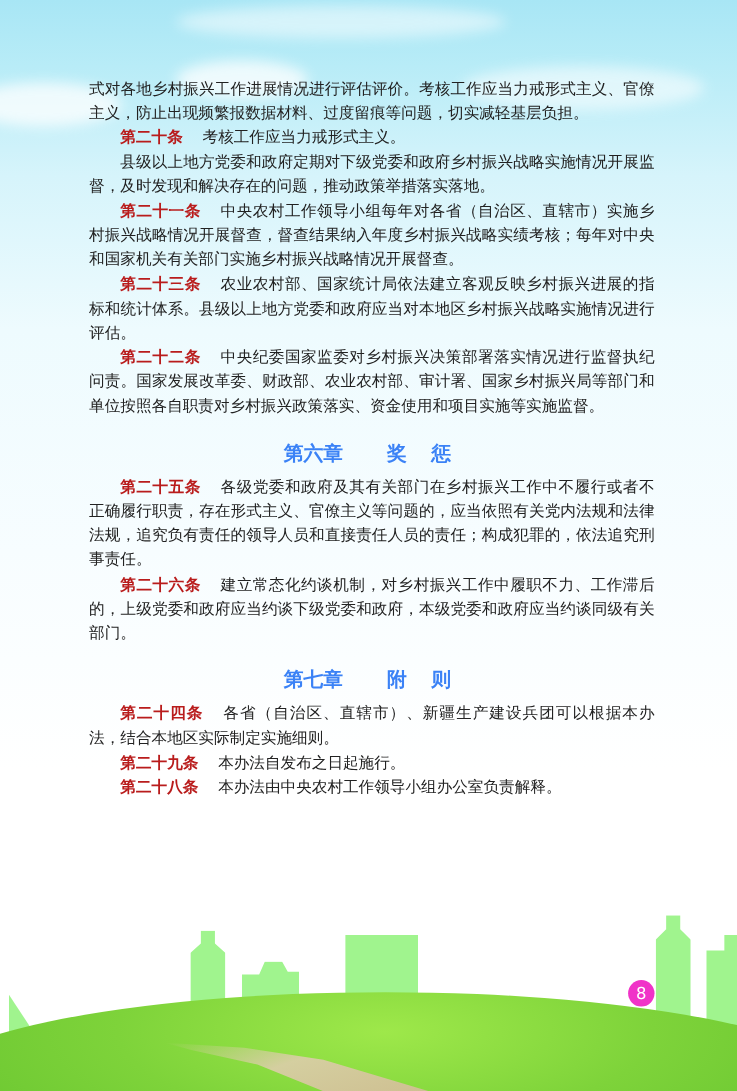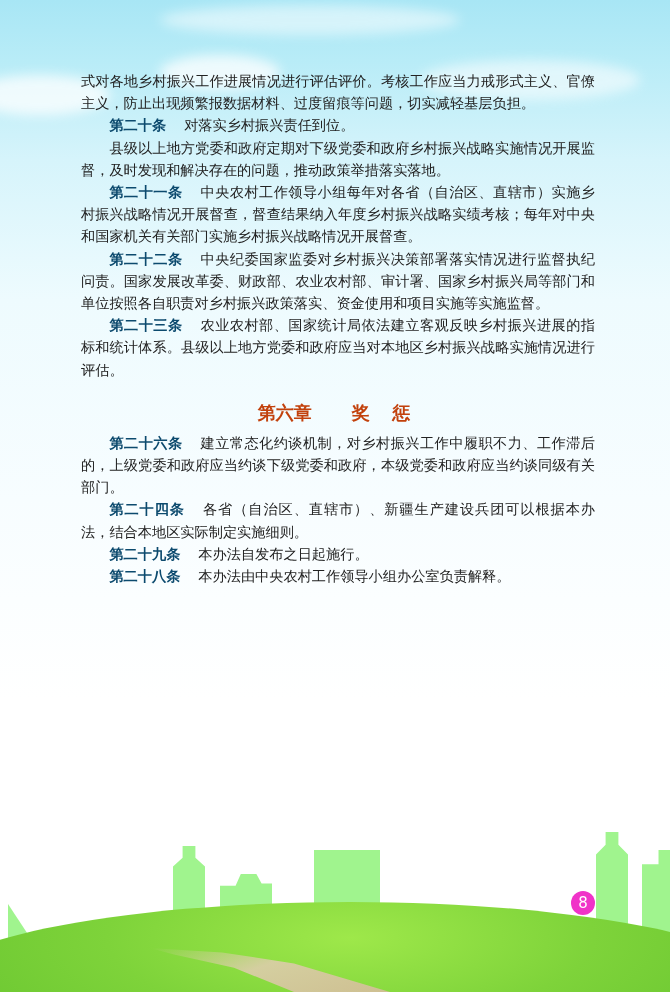--- a/index.html
+++ b/index.html
@@ -9,23 +9,23 @@
     background: linear-gradient(to bottom, #a8e6f5 0px, #b8ecf7 60px, #d6f4fb 160px, #eefbfe 300px, #f7fdff 500px, #ffffff 700px, #ffffff 992px);
   }
   .cloud { position: absolute; background: #ffffff; border-radius: 50%; opacity: 0.75; filter: blur(6px); }
   .page { position: absolute; left: 0; top: 0; width: 670px; height: 992px; }
   .content {
     position: absolute; left: 81px; top: 70px; width: 514px;
     font-size: 14.2px; line-height: 22.2px; color: #222;
   }
   .para { margin: 0; text-indent: 0; text-align: justify; }
   .para.indent { text-indent: 2em; }
-  .art { font-family: "DejaVu Sans", "Liberation Sans", sans-serif; font-weight: bold; color: #0c4a6e; margin-right: 18px; }
+  .art { font-family: "DejaVu Sans", "Liberation Sans", sans-serif; font-weight: bold; color: #b91c1c; margin-right: 18px; }
   .chapter {
-    text-align: center; color: #c2410c; font-weight: bold;
+    text-align: center; color: #3b82f6; font-weight: bold;
     font-family: "DejaVu Sans", "Liberation Sans", sans-serif;
     font-size: 18px; line-height: 24px; margin: 20px 0 7px 0;
   }
   .chapter .ch-title { margin-left: 40px; letter-spacing: 8px; }
   .scene { position: absolute; left: 0; bottom: 0; width: 670px; height: 160px; }
   .bldg { position: absolute; background: #8ff27a; opacity: 0.85; }
   .bldg.dark { background: #3fc13a; opacity: 0.9; }
   .hill {
     position: absolute; left: -80px; bottom: -90px; width: 860px; height: 180px;
     border-radius: 50% 50% 0 0;
@@ -48,33 +48,35 @@
 <div class="page">
 
   <div class="cloud" style="left:-30px;top:75px;width:140px;height:40px;"></div>
   <div class="cloud" style="left:160px;top:55px;width:120px;height:35px;"></div>
   <div class="cloud" style="left:160px;top:5px;width:300px;height:30px;opacity:0.5;"></div>
   <div class="cloud" style="left:420px;top:60px;width:220px;height:40px;opacity:0.55;"></div>
 
   <div class="content">
     <p class="para">式对各地乡村振兴工作进展情况进行评估评价。考核工作应当力戒形式主义、官僚主义，防止出现频繁报数据材料、过度留痕等问题，切实减轻基层负担。</p>
 
-    <p class="para indent"><span class="art">第二十条</span><span>对落实乡村振兴责任到位。</span></p>
+    <p class="para indent"><span class="art">第二十条</span><span>考核工作应当力戒形式主义。</span></p>
 
     <p class="para indent">县级以上地方党委和政府定期对下级党委和政府乡村振兴战略实施情况开展监督，及时发现和解决存在的问题，推动政策举措落实落地。</p>
     <p class="para indent"><span class="art">第二十一条</span><span>中央农村工作领导小组每年对各省（自治区、直辖市）实施乡村振兴战略情况开展督查，督查结果纳入年度乡村振兴战略实绩考核；每年对中央和国家机关有关部门实施乡村振兴战略情况开展督查。</span></p>
 
+    <p class="para indent"><span class="art">第二十三条</span><span>农业农村部、国家统计局依法建立客观反映乡村振兴进展的指标和统计体系。县级以上地方党委和政府应当对本地区乡村振兴战略实施情况进行评估。</span></p>
+
     <p class="para indent"><span class="art">第二十二条</span><span>中央纪委国家监委对乡村振兴决策部署落实情况进行监督执纪问责。国家发展改革委、财政部、农业农村部、审计署、国家乡村振兴局等部门和单位按照各自职责对乡村振兴政策落实、资金使用和项目实施等实施监督。</span></p>
-
-    <p class="para indent"><span class="art">第二十三条</span><span>农业农村部、国家统计局依法建立客观反映乡村振兴进展的指标和统计体系。县级以上地方党委和政府应当对本地区乡村振兴战略实施情况进行评估。</span></p>
 
     <div class="chapter"><span>第六章</span><span class="ch-title">奖 惩</span></div>
 
+    <p class="para indent"><span class="art">第二十五条</span><span>各级党委和政府及其有关部门在乡村振兴工作中不履行或者不正确履行职责，存在形式主义、官僚主义等问题的，应当依照有关党内法规和法律法规，追究负有责任的领导人员和直接责任人员的责任；构成犯罪的，依法追究刑事责任。</span></p>
     <p class="para indent"><span class="art">第二十六条</span><span>建立常态化约谈机制，对乡村振兴工作中履职不力、工作滞后的，上级党委和政府应当约谈下级党委和政府，本级党委和政府应当约谈同级有关部门。</span></p>
 
+    <div class="chapter"><span>第七章</span><span class="ch-title">附 则</span></div>
 
     <p class="para indent"><span class="art">第二十四条</span><span>各省（自治区、直辖市）、新疆生产建设兵团可以根据本办法，结合本地区实际制定实施细则。</span></p>
     <p class="para indent"><span class="art">第二十九条</span><span>本办法自发布之日起施行。</span></p>
     <p class="para indent"><span class="art">第二十八条</span><span>本办法由中央农村工作领导小组办公室负责解释。</span></p>
   </div>
 
   <div class="scene">
     <div class="bldg" style="left:8px;top:72px;width:26px;height:88px;clip-path:polygon(0 0,100% 45%,100% 100%,0 100%);"></div>
     <div class="bldg" style="left:173px;top:14px;width:32px;height:146px;clip-path:polygon(30% 0,70% 0,70% 8%,100% 14%,100% 100%,0 100%,0 14%,30% 8%);"></div>
     <div class="bldg" style="left:220px;top:42px;width:52px;height:118px;clip-path:polygon(0 10%,30% 10%,40% 0,70% 0,80% 8%,100% 8%,100% 100%,0 100%);"></div>

